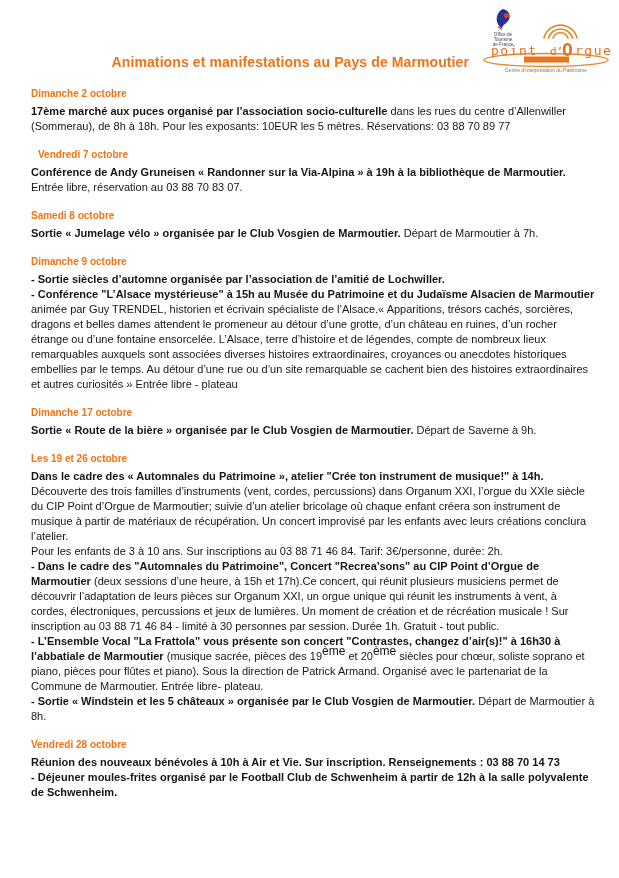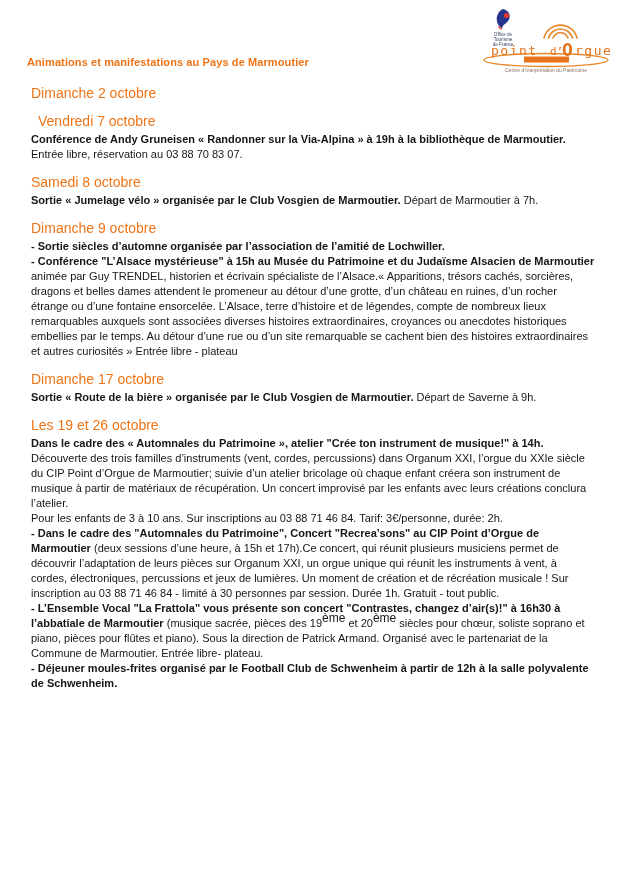--- a/index.html
+++ b/index.html
@@ -18,33 +18,34 @@
     position: absolute;
     top: 2px;
     right: 1px;
     width: 148px;
     height: 86px;
   }
   .logo svg { display: block; }
   
   h1.doc-title {
     margin: 52px 150px 0 27px;
-    font-size: 11px;
+    font-size: 14px;
     line-height: 21px;
     font-weight: bold;
     color: #ee7418;
     letter-spacing: 0.1px;
+    text-align: right;
   }
   
   main.events { margin: 8px 24px 0 31px; }
   h2.event-date {
     color: #ee7418;
-    font-size: 14px;
+    font-size: 10px;
     line-height: 15px;
-    font-weight: normal;
+    font-weight: bold;
     margin: 13px 0 3px 0;
   }
   h2.event-date.indent { padding-left: 7px; }
   p.event-par {
     font-size: 11px;
     line-height: 15px;
     color: #161616;
   }
   .b { font-weight: bold; }
   sup.ord { font-size: 12px; line-height: 0; vertical-align: super; }
@@ -87,20 +88,23 @@
 
       <text x="76" y="70" font-family="Liberation Sans, sans-serif" font-size="5" fill="#8a7362" text-anchor="middle">Centre d’Interprétation du Patrimoine</text>
     </svg>
   </div>
 
   <h1 class="doc-title">Animations et manifestations au Pays de Marmoutier</h1>
 
   <main class="events" id="sections">
   <section class="event">
     <h2 class="event-date">Dimanche 2 octobre</h2>
+    <div class="paras">
+          <p class="event-par"><span class="b">17ème marché aux puces organisé par l’association socio-culturelle </span><span>dans les rues du centre d’Allenwiller (Sommerau), de 8h à 18h. Pour les exposants: 10EUR les 5 mètres. Réservations: 03 88 70 89 77</span></p>
+        </div>
   </section>
 
   <section class="event">
     <h2 class="event-date indent">Vendredi 7 octobre</h2>
     <div class="paras">
           <p class="event-par"><span class="b">Conférence de Andy Gruneisen « Randonner sur la Via-Alpina » à 19h à la bibliothèque de Marmoutier.</span><span> Entrée libre, réservation au 03 88 70 83 07.</span></p>
         </div>
   </section>
 
   <section class="event">
@@ -131,23 +135,30 @@
           <p class="event-par"><span class="b">Dans le cadre des « Automnales du Patrimoine », atelier "Crée ton instrument de musique!" à 14h.</span></p>
           <p class="event-par"><span>Découverte des trois familles d’instruments (vent, cordes, percussions) dans Organum XXI, l’orgue du XXIe siècle du CIP Point d’Orgue de Marmoutier; suivie d’un atelier bricolage où chaque enfant créera son instrument de musique à partir de matériaux de récupération. Un concert improvisé par les enfants avec leurs créations conclura l’atelier.</span></p>
           <p class="event-par"><span>Pour les enfants de 3 à 10 ans. Sur inscriptions au 03 88 71 46 84. Tarif: 3€/personne, durée: 2h.</span></p>
         </div>
   </section>
 
   <section class="event">
     <div class="paras">
           <p class="event-par"><span class="b">- Dans le cadre des "Automnales du Patrimoine", Concert "Recrea’sons" au CIP Point d’Orgue de Marmoutier</span><span> (deux sessions d’une heure, à 15h et 17h).Ce concert, qui réunit plusieurs musiciens permet de découvrir l’adaptation de leurs pièces sur Organum XXI, un orgue unique qui réunit les instruments à vent, à cordes, électroniques, percussions et jeux de lumières. Un moment de création et de récréation musicale ! Sur inscription au 03 88 71 46 84  - limité à 30 personnes par session. Durée 1h. Gratuit - tout public.</span></p>
           <p class="event-par"><span class="b">- L’Ensemble Vocal "La Frattola" vous présente son concert "Contrastes, changez d’air(s)!" à 16h30 à l’abbatiale de Marmoutier</span><span> (musique sacrée, pièces des 19</span><sup class="ord">ème</sup><span> et 20</span><sup class="ord">ème</sup><span> siècles pour chœur, soliste soprano et piano, pièces pour flûtes et piano). Sous la direction de Patrick Armand. Organisé avec le partenariat de la Commune de Marmoutier. Entrée libre- plateau.</span></p>
+          <p class="event-par"><span class="b">- Sortie « Windstein et les 5 châteaux » organisée par le Club Vosgien de Marmoutier.</span><span> Départ de Marmoutier à 8h.</span></p>
         </div>
   </section>
 
+  <section class="event">
+    <h2 class="event-date">Vendredi 28 octobre</h2>
+    <div class="paras">
+          <p class="event-par"><span class="b">Réunion des nouveaux bénévoles à 10h à Air et Vie. Sur inscription. Renseignements : 03 88 70 14 73</span></p>
+        </div>
+  </section>
 
   <section class="event">
     <div class="paras">
           <p class="event-par"><span class="b">- Déjeuner moules-frites organisé par le Football Club de Schwenheim à partir de 12h à la salle polyvalente de Schwenheim.</span></p>
         </div>
   </section>
 </main>
 
 </div>
 

